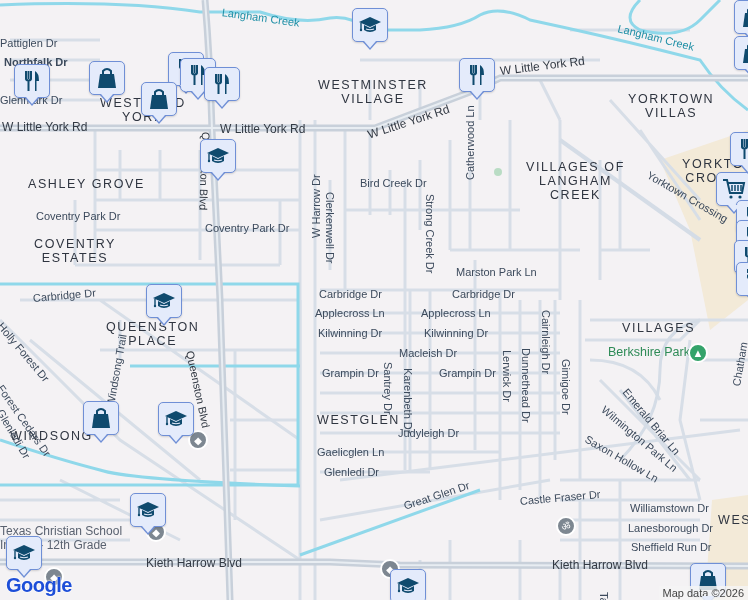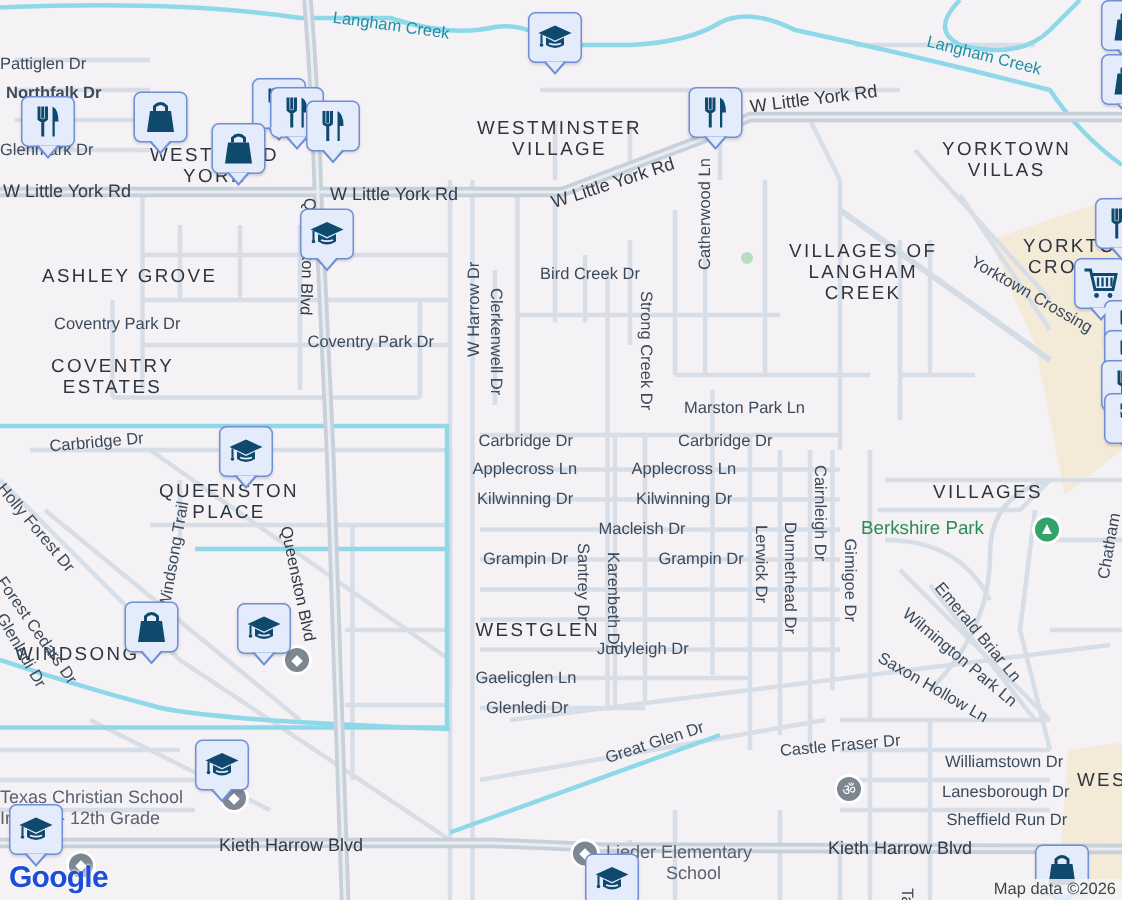--- a/index.html
+++ b/index.html
@@ -171,27 +171,23 @@
   <div class="lbl" style="left:603px;top:402px;transform:rotate(40deg);">Wilmington Park Ln</div>
   <div class="lbl" style="left:586px;top:432px;transform:rotate(30deg);">Saxon Hollow Ln</div>
   <div class="lbl" style="left:648px;top:168px;transform:rotate(30deg);">Yorktown Crossing</div>
   <div class="lbl" style="left:0px;top:318px;transform:rotate(50deg);">Holly Forest Dr</div>
   <div class="lbl" style="left:0px;top:380px;transform:rotate(55deg);">Forest Cedars Dr</div>
   <div class="lbl" style="left:0px;top:404px;transform:rotate(60deg);">Glenledi Dr</div>
   <div class="lbl" style="left:110px;top:400px;transform:rotate(-80deg);">Windsong Trail</div>
   <div class="lbl" style="left:736px;top:380px;transform:rotate(-80deg);">Chatham</div>
   <div class="lbl" style="left:604px;top:586px;transform:rotate(90deg);">Tain</div>
 
-  <div class="park-lbl" style="left:574px;top:345px;text-align:right;">Berkshire Park</div>
+  <div class="park-lbl" style="left:608px;top:345px;text-align:right;">Berkshire Park</div>
   <div class="parkpin" style="left:688px;top:343px;">▲</div>
   <div class="gpoi" style="left:556px;top:516px;">ॐ</div>
-  <div class="poi-lbl" style="left:404px;top:561px;">
-      <div>Lieder Elementary</div>
-      <div style="padding-left:40px;">School</div>
-    </div>
   <div class="gpoi" style="left:380px;top:559px;">◆</div>
   <div class="poi-lbl" style="left:0px;top:524px;">
       <div>Texas Christian School</div>
       <div style="color:#5a6270;">Infants - 12th Grade</div>
     </div>
   <div class="gpoi" style="left:188px;top:430px;">◆</div>
   <div class="gpoi" style="left:146px;top:522px;">◆</div>
   <div class="gpoi" style="left:44px;top:567px;">◆</div>
 
   <svg width="0" height="0" style="position:absolute">

